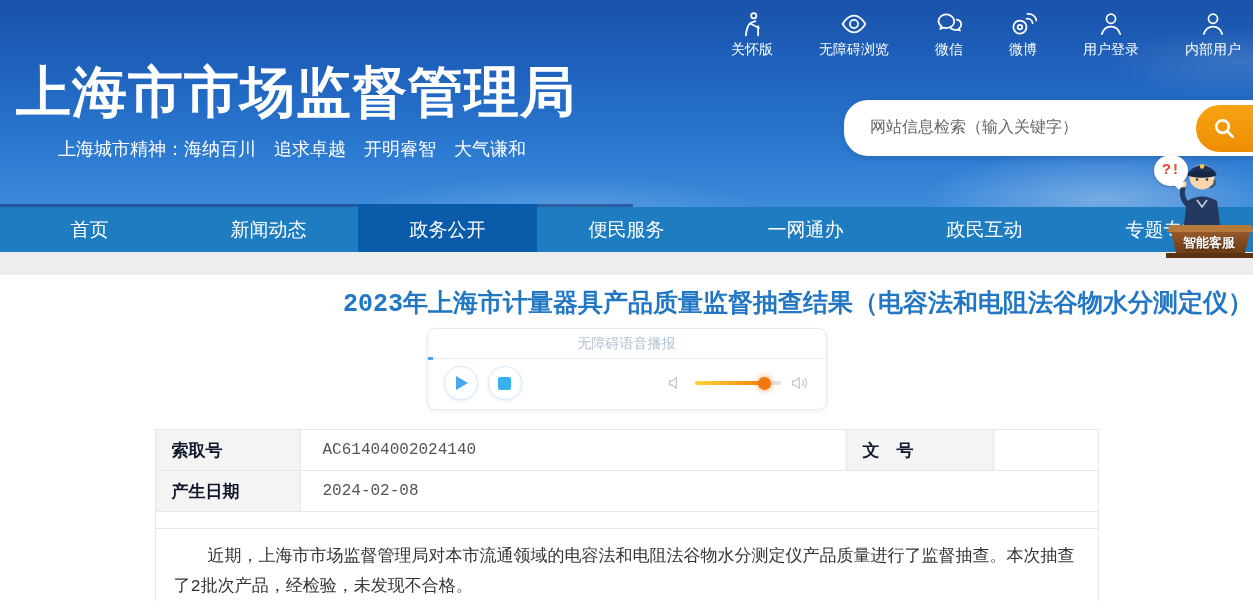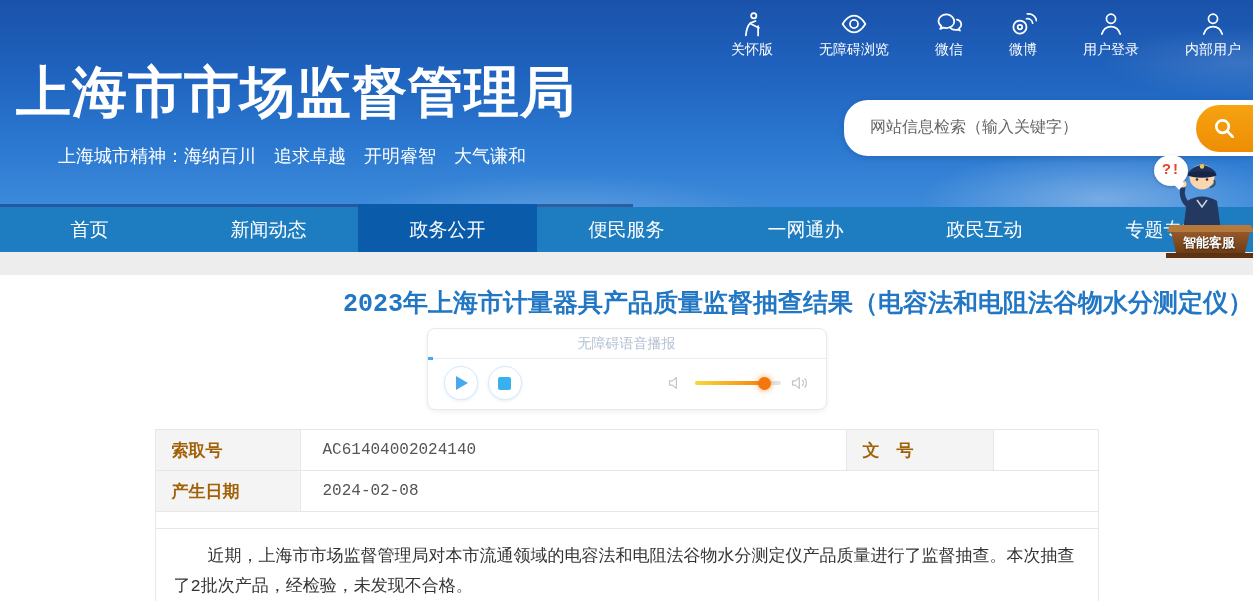--- a/index.html
+++ b/index.html
@@ -23,21 +23,21 @@
   }
   .horizon { position:absolute; bottom:0; left:0; width:633px; height:3px; background:rgba(18,48,112,.55); }
 
   .topbar { position:absolute; top:8px; right:12px; display:flex; gap:46px; }
   .top-link { display:flex; flex-direction:column; align-items:center; gap:3px; color:#fff; cursor:pointer; }
   .top-link .ticon { height:30px; display:flex; align-items:flex-end; }
   .top-link svg { width:28px; height:28px; stroke:#fff; fill:none; stroke-width:2; stroke-linecap:round; stroke-linejoin:round; }
   .top-link .tlabel { font-size:14px; white-space:nowrap; }
 
   .logo { position:absolute; left:16px; top:48px; font-size:55px; font-weight:bold; color:#fff; letter-spacing:1px; white-space:nowrap;margin-top:8px; }
-  .slogan { position:absolute; left:58px; top:144px; font-size:18px; color:#fff; white-space:nowrap; }
+  .slogan { position:absolute; left:58px; top:137px; font-size:18px; color:#fff; white-space:nowrap; }
 
   .searchbar {
     position:absolute; top:100px; right:0; width:409px; height:56px;
     background:#fff; border-radius:24px 0 0 24px; display:flex; align-items:center;
     box-shadow:0 2px 6px rgba(0,30,80,.18);
   }
   .search-input { flex:1; border:none; outline:none; background:transparent; padding:0 6px 0 26px; font-size:16px; color:#333; font-family:inherit; }
   .search-input::placeholder { color:#666; }
   .search-btn {
     width:57px; height:47px; border:none; cursor:pointer;
@@ -85,21 +85,21 @@
   .stop-sq { width:13px; height:13px; background:#39b1ef; border-radius:2px; }
   .vol { margin-left:auto; display:flex; align-items:center; gap:9px; }
   .vol svg { width:20px; height:20px; stroke:#c3c3c3; fill:none; stroke-width:1.7; stroke-linecap:round; stroke-linejoin:round; }
   .vol-track { width:86px; height:4px; background:#e4e4e4; border-radius:2px; position:relative; cursor:pointer; }
   .vol-fill { position:absolute; left:0; top:0; height:4px; width:81%; background:linear-gradient(90deg,#f8d838,#f7820f); border-radius:2px; }
   .vol-handle { position:absolute; left:calc(81% - 6px); top:-4.5px; width:13px; height:13px; border-radius:50%; background:#f4770e; box-shadow:0 0 6px rgba(244,119,14,.75); }
 
   .meta-table { width:943px; margin:19px auto 0; border-collapse:collapse; table-layout:fixed; }
   .meta-table td { border:1px solid #e7e7e7; }
   .meta-row { height:41px; }
-  .lbl { background:#f4f4f4; font-weight:bold; font-size:17px; color:#a16207; padding-left:16px;margin-left:44px; }
+  .lbl { background:#f4f4f4; font-weight:bold; font-size:17px; color:#0f172a; padding-left:16px;margin-left:44px; }
   .val { font-size:16px; color:#555; padding-left:22px; }
   .spacer-row td { height:17px; border-bottom:1px solid #e7e7e7; }
   .body-cell { padding:13px 18px; vertical-align:top; height:92px; }
   .body-cell p { font-size:17px; color:#333; line-height:30px; text-indent:2em; }
 </style>
 </head>
 <body>
 
 <div class="page">
 

